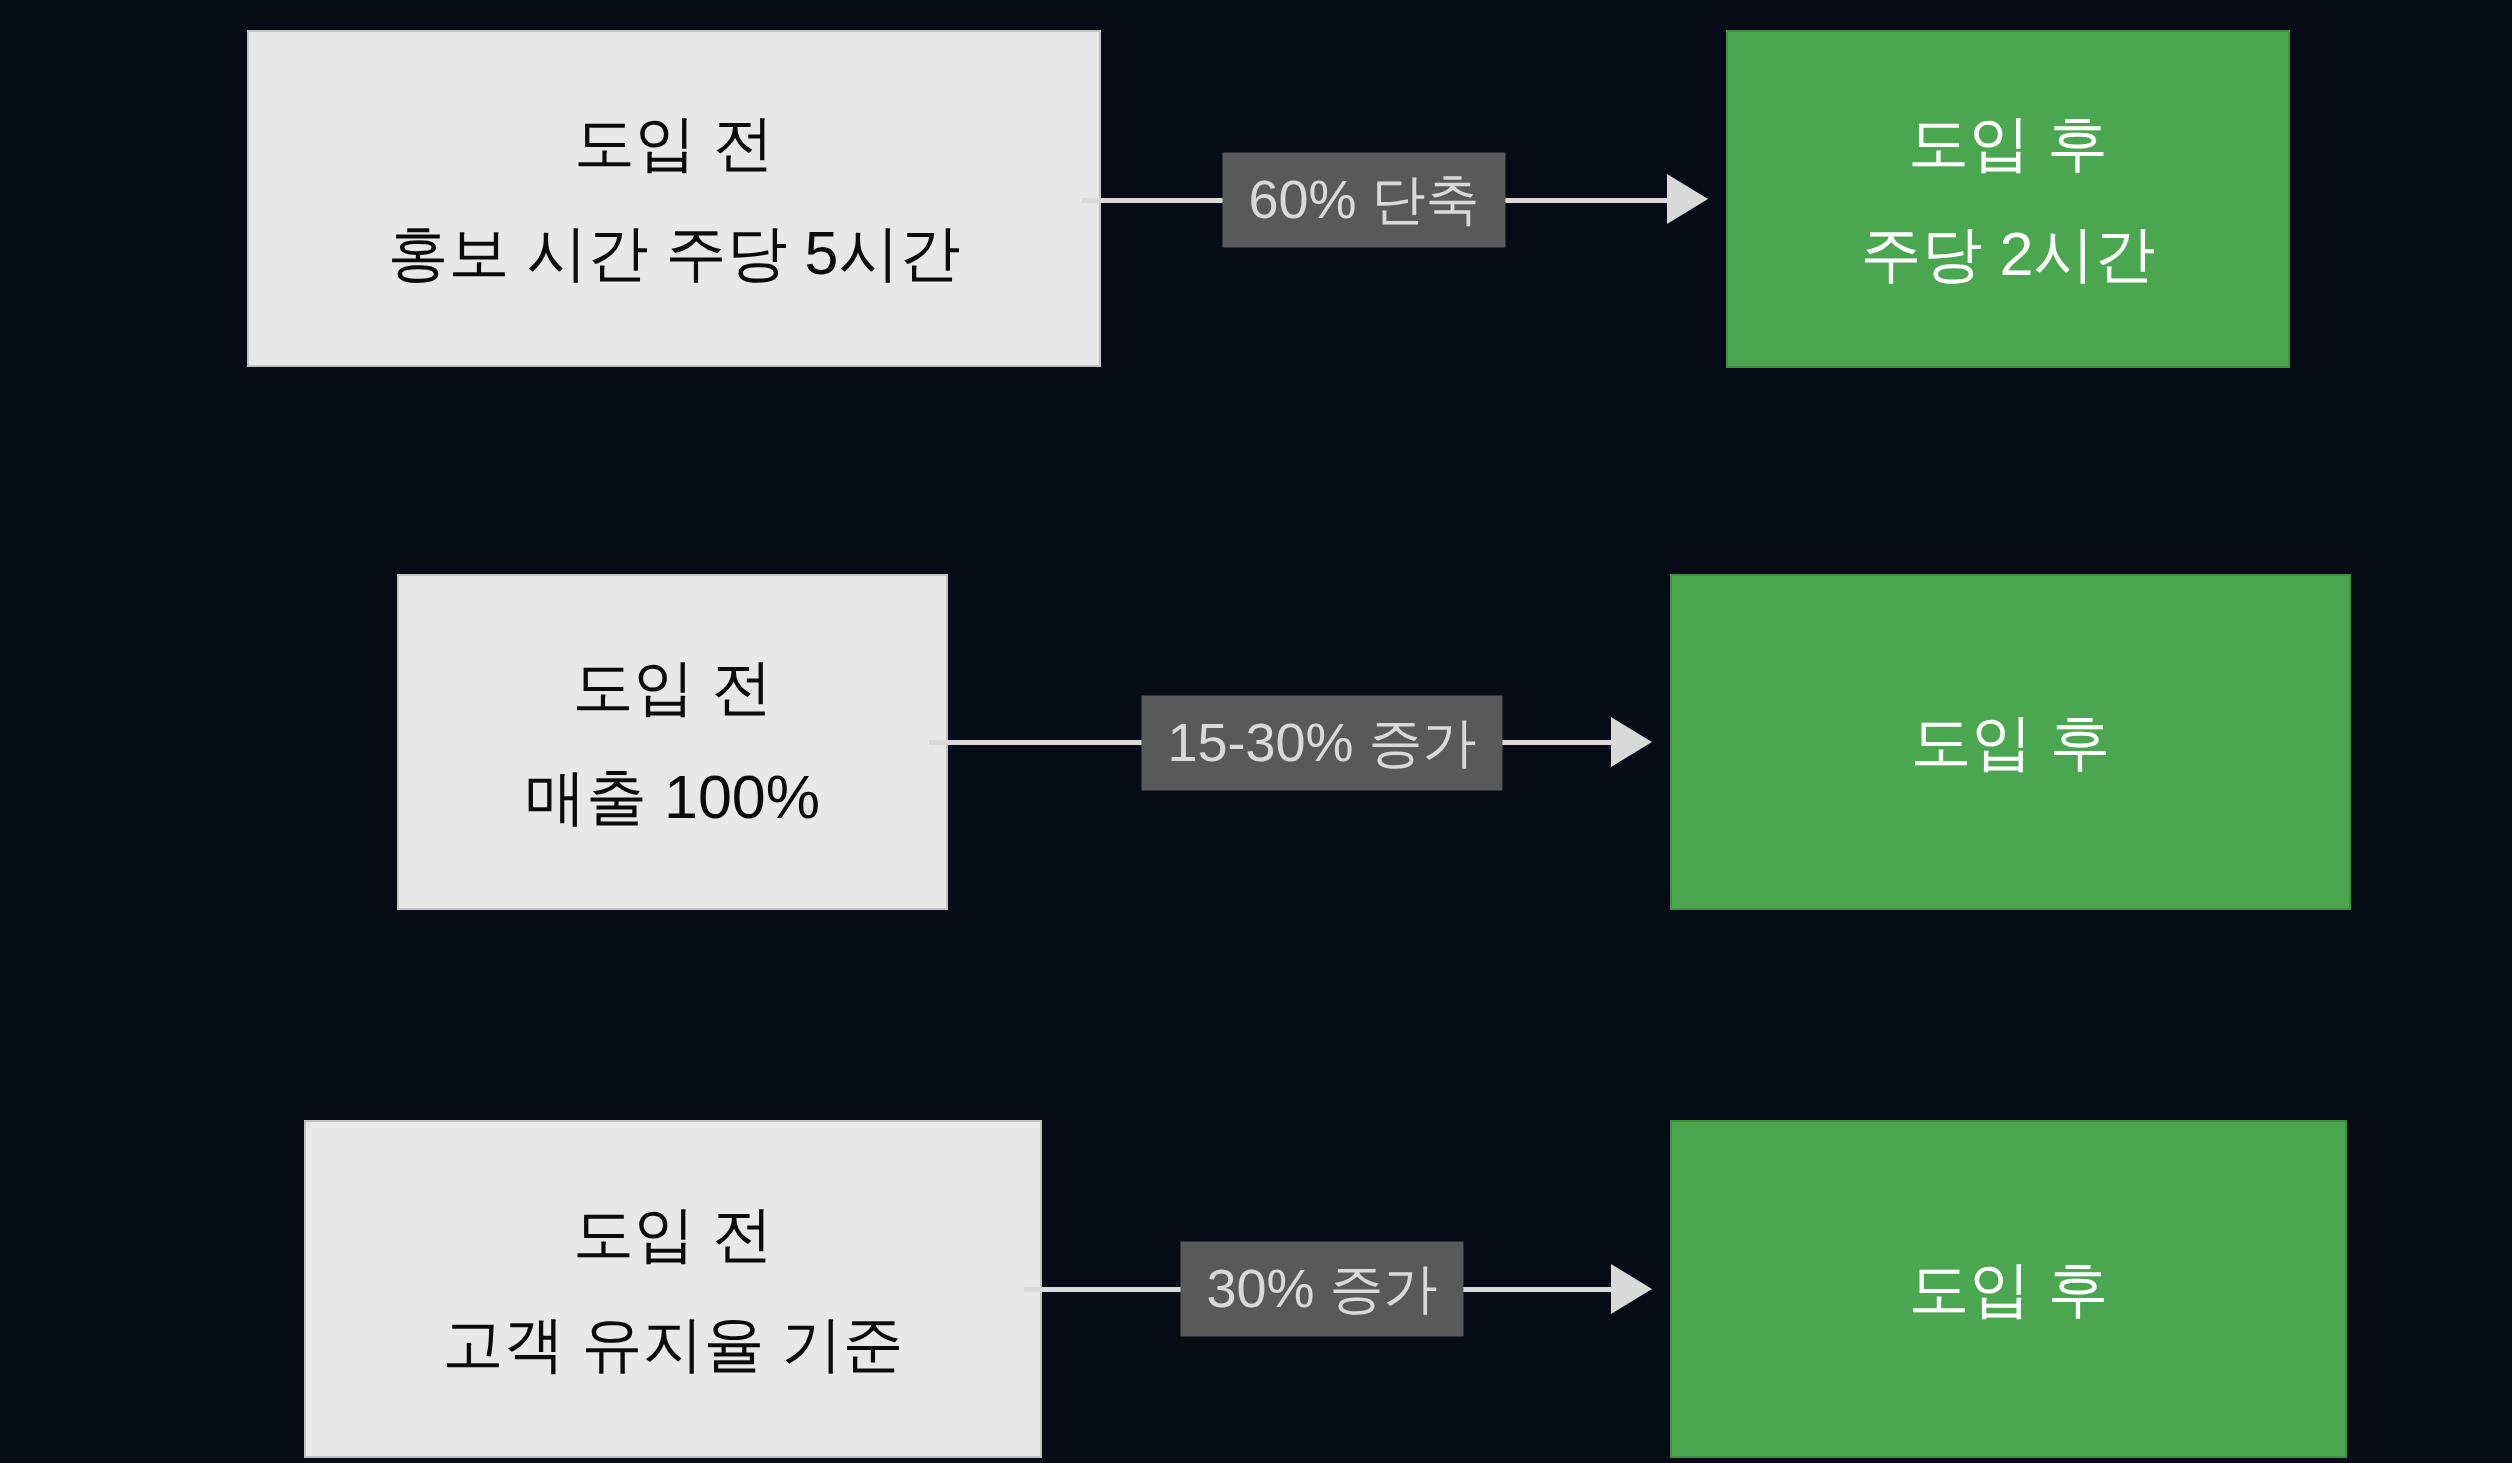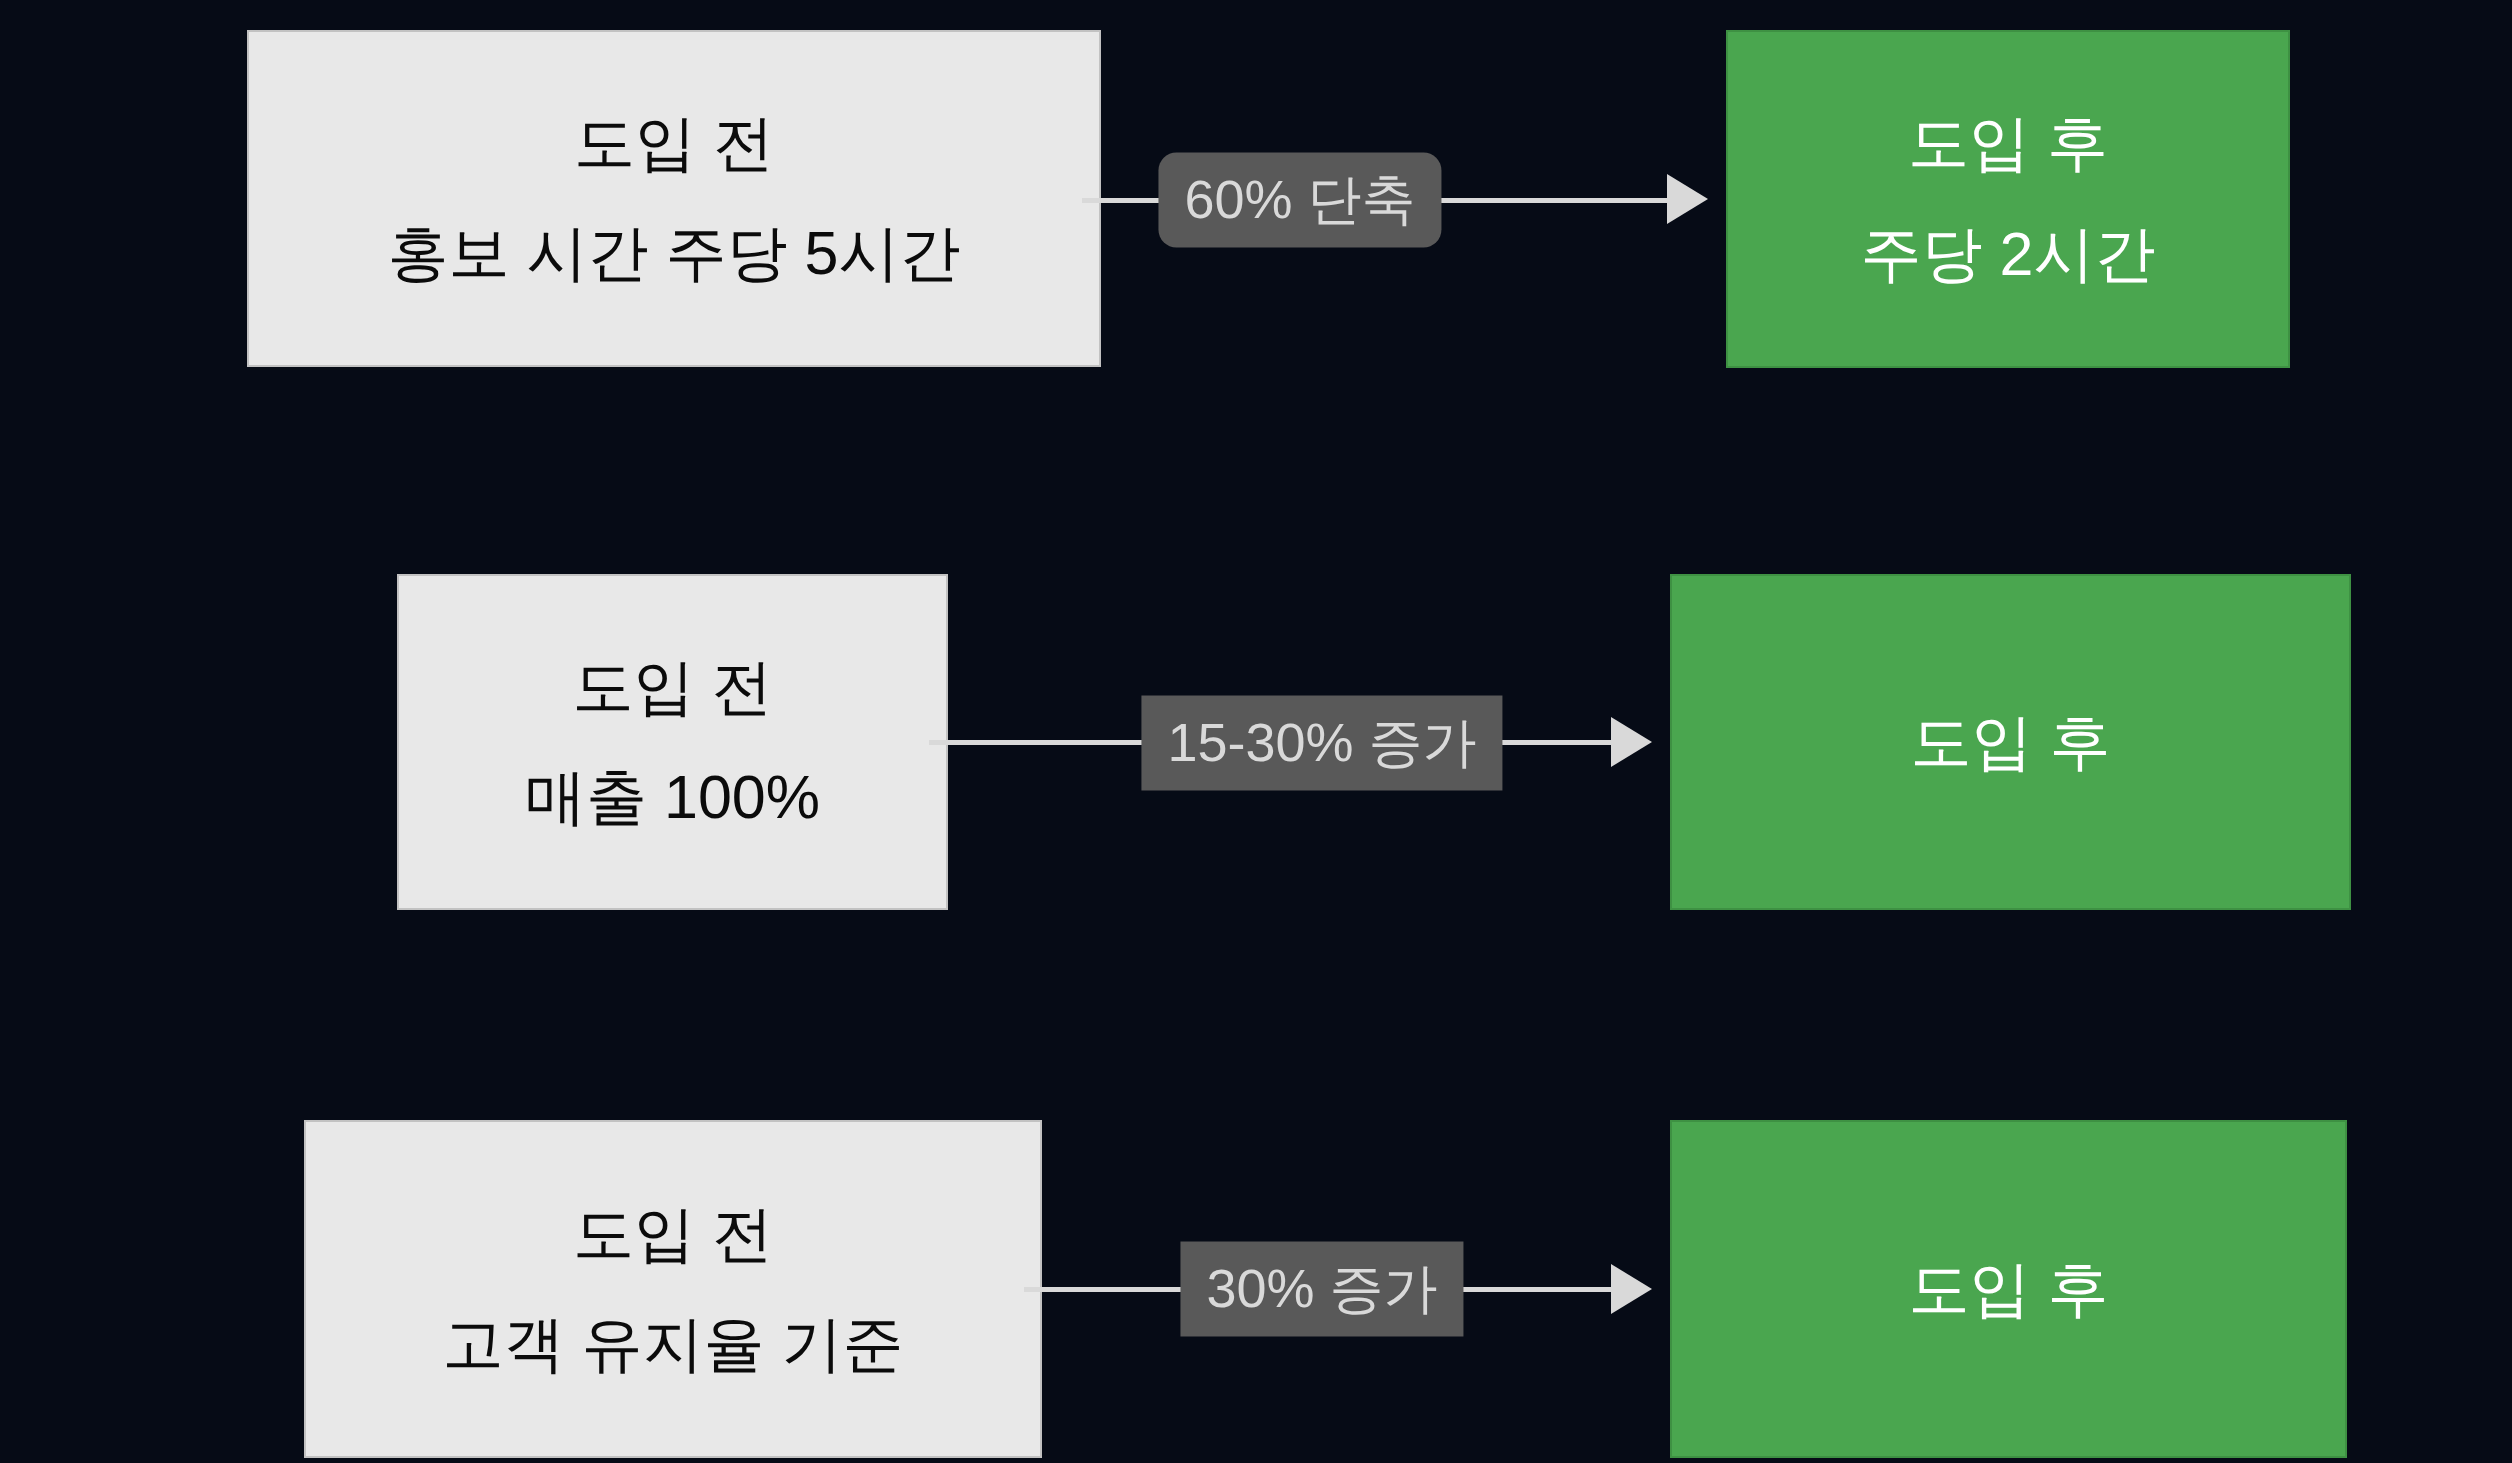--- a/index.html
+++ b/index.html
@@ -70,21 +70,21 @@
     font-size: 54px;
     padding: 11px 26px;
     white-space: nowrap;
     z-index: 2;
   }
 
   
   .r1-before { left: 228px;  top: 29.5px;  width: 854px; height: 337px; }
   .r1-line   { left: 1082px; top: 198px; width: 591px; }
   .r1-head   { left: 1667px; top: 174px; }
-  .r1-label  { left: 1300px; top: 200px; border-radius: 18px; }
+  .r1-label  { left: 1364px; top: 200px; }
   .r1-after  { left: 1707px; top: 29.5px;  width: 564px; height: 338px; }
 
   
   .r2-before { left: 378px;  top: 574px; width: 551px; height: 336px; }
   .r2-line   { left: 929px; top: 740px; width: 688px; }
   .r2-head   { left: 1611px; top: 717px; }
   .r2-label  { left: 1322px; top: 743px; }
   .r2-after  { left: 1651px; top: 574px; width: 681px; height: 336px; }
 
   

